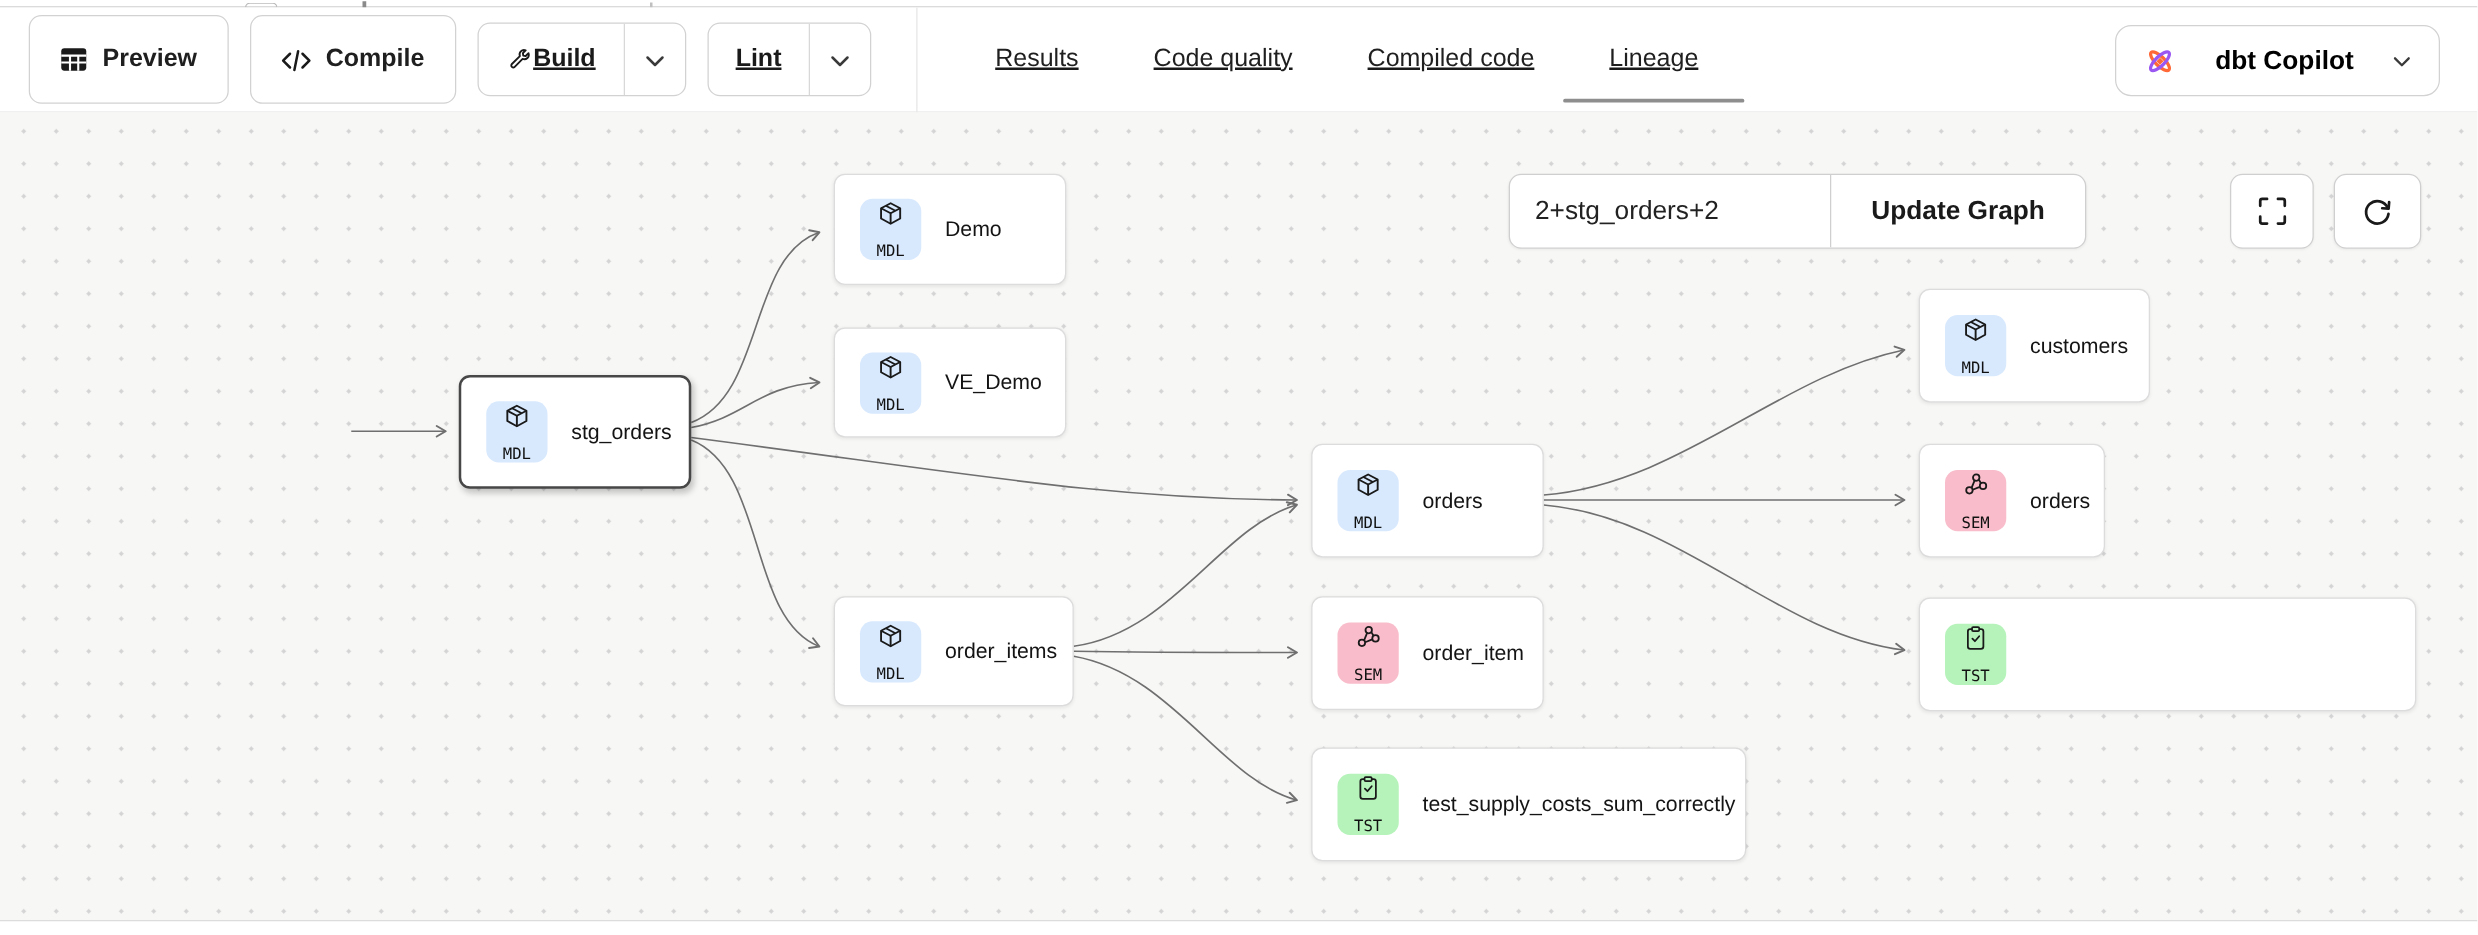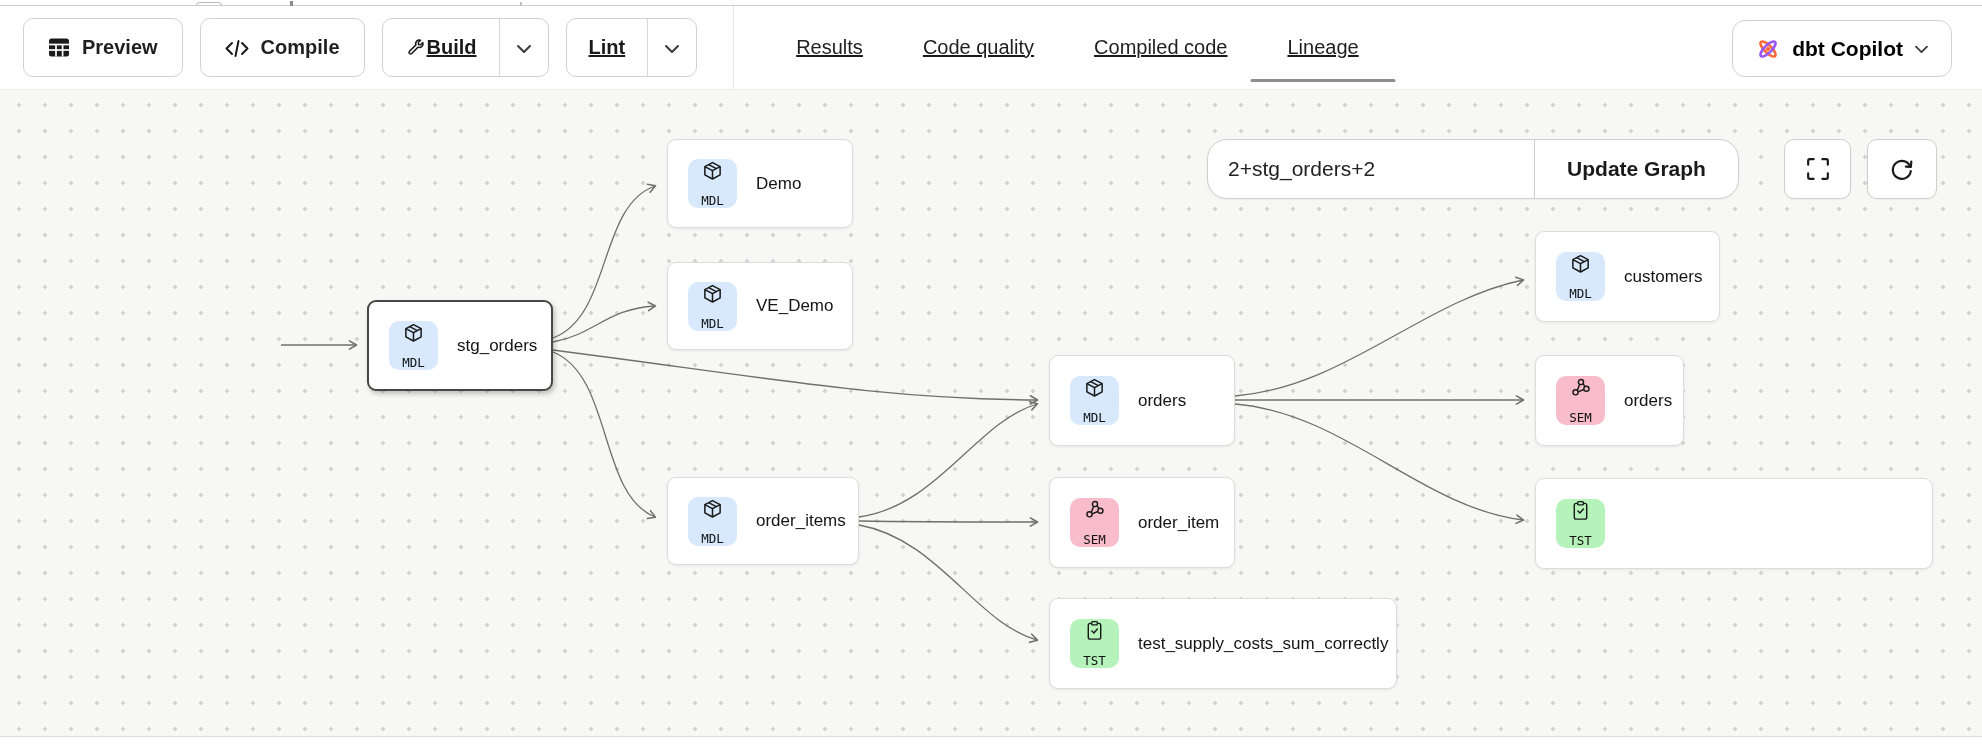--- a/index.html
+++ b/index.html
@@ -11,38 +11,38 @@
   .top-strip { position:relative; height:6px; background:#fff; border-bottom:1px solid #cfcfcf; }
   .top-strip .frag-corner { position:absolute; left:196px; top:2px; width:26px; height:4px;
     border:1px solid #bbb; border-bottom:none; border-radius:6px 6px 0 0; }
   .top-strip .frag-tick { position:absolute; left:290px; top:1px; width:3px; height:5px; background:#8a8a8a; }
   .top-strip .frag-tick2 { position:absolute; left:520px; top:2px; width:2px; height:4px; background:#c0c0c0; }
 
   
   .topbar { position:relative; height:84px; background:#fff; border-bottom:1px solid #ececec;
     display:flex; align-items:center; }
   .toolbar { display:flex; align-items:center; gap:17px; padding-left:23px; height:100%; }
-  .btn { display:flex; align-items:center; gap:12px; height:59px; padding:0 24px;
+  .btn { display:flex; align-items:center; gap:12px; height:71px; padding:0 24px;
     background:#fff; border:1px solid #d2d2d2; border-radius:10px;
     font-size:20px; font-weight:600; color:#1f1f1f; cursor:pointer; white-space:nowrap; }
   .btn-group { display:flex; align-items:stretch; height:59px; border:1px solid #d2d2d2;
     border-radius:10px; background:#fff; overflow:hidden; }
   .btn-group .main { display:flex; align-items:center; padding:0 22px;
     font-size:20px; font-weight:600; cursor:pointer;text-decoration:underline; }
   .btn-group .chev { display:flex; align-items:center; justify-content:center; width:49px;
     border-left:1px solid #d8d8d8; cursor:pointer; }
   .v-divider { width:1px; height:84px; background:#e6e6e6; margin-left:19px; }
 
   .tabs { display:flex; align-items:center; gap:60px; margin-left:62px; height:100%;text-decoration:underline; }
   .tab { position:relative; display:flex; align-items:center; height:100%;
     font-size:20px; color:#1f1f1f; cursor:pointer; white-space:nowrap; }
   .tab.active .underline { position:absolute; left:50%; transform:translateX(-50%); bottom:7px;
     width:145px; height:3px; background:#8e8e8e; border-radius:2px; }
 
-  .copilot { position:absolute; right:30px; top:14px; display:flex; align-items:center; gap:11px;
+  .copilot { position:absolute; right:30px; top:14px; display:flex; align-items:center; gap:31px;
     height:57px; padding:0 22px; border:1px solid #d2d2d2; border-radius:13px; background:#fff;
     font-size:21px; font-weight:600; cursor:pointer; }
 
   .icon { display:inline-flex; align-items:center; justify-content:center; }
 
   
   .canvas { position:relative; width:1982px; height:646px; background:#f7f7f6;
     background-image:radial-gradient(circle, #d4d4d4 1.6px, transparent 1.7px);
     background-size:26px 26px; background-position:6px 2px; overflow:hidden; }
 
@@ -54,21 +54,21 @@
   .node.selected { border:2px solid #474747; box-shadow:2px 3px 5px rgba(0,0,0,0.22); }
   .badge { display:flex; flex-direction:column; align-items:center; justify-content:center;
     width:49px; height:49px; border-radius:10px; flex:0 0 auto; }
   .badge svg { display:block; }
   .badge .badge-type { font-family:"DejaVu Sans Mono", monospace; font-size:12.5px;
     line-height:13px; color:#111; margin-top:13px; }
   .node .node-label { font-size:17px; color:#141414; white-space:nowrap; }
 
   
   .selector { position:absolute; left:1207px; top:49px; display:flex; align-items:stretch;
-    width:532px; height:60px; background:#fff; border:1px solid #cfcfcf; border-radius:20px;
+    width:462px; height:60px; background:#fff; border:1px solid #cfcfcf; border-radius:10px;
     box-shadow:0 1px 2px rgba(0,0,0,0.05); overflow:hidden; }
   .selector .sel-input { flex:1; display:flex; align-items:center; padding-left:20px;
     font-size:21px; color:#222; }
   .selector .sel-btn { display:flex; align-items:center; justify-content:center; width:204px;
     border-left:1px solid #cfcfcf; font-size:21px; font-weight:600; cursor:pointer; }
   .icon-btn { position:absolute; top:49px; display:flex; align-items:center; justify-content:center;
     height:60px; background:#fff; border:1px solid #cfcfcf; border-radius:10px;
     box-shadow:0 1px 2px rgba(0,0,0,0.05); cursor:pointer; }
   .icon-btn.fullscreen { left:1784px; width:67px; }
   .icon-btn.refresh { left:1867px; width:70px; }

